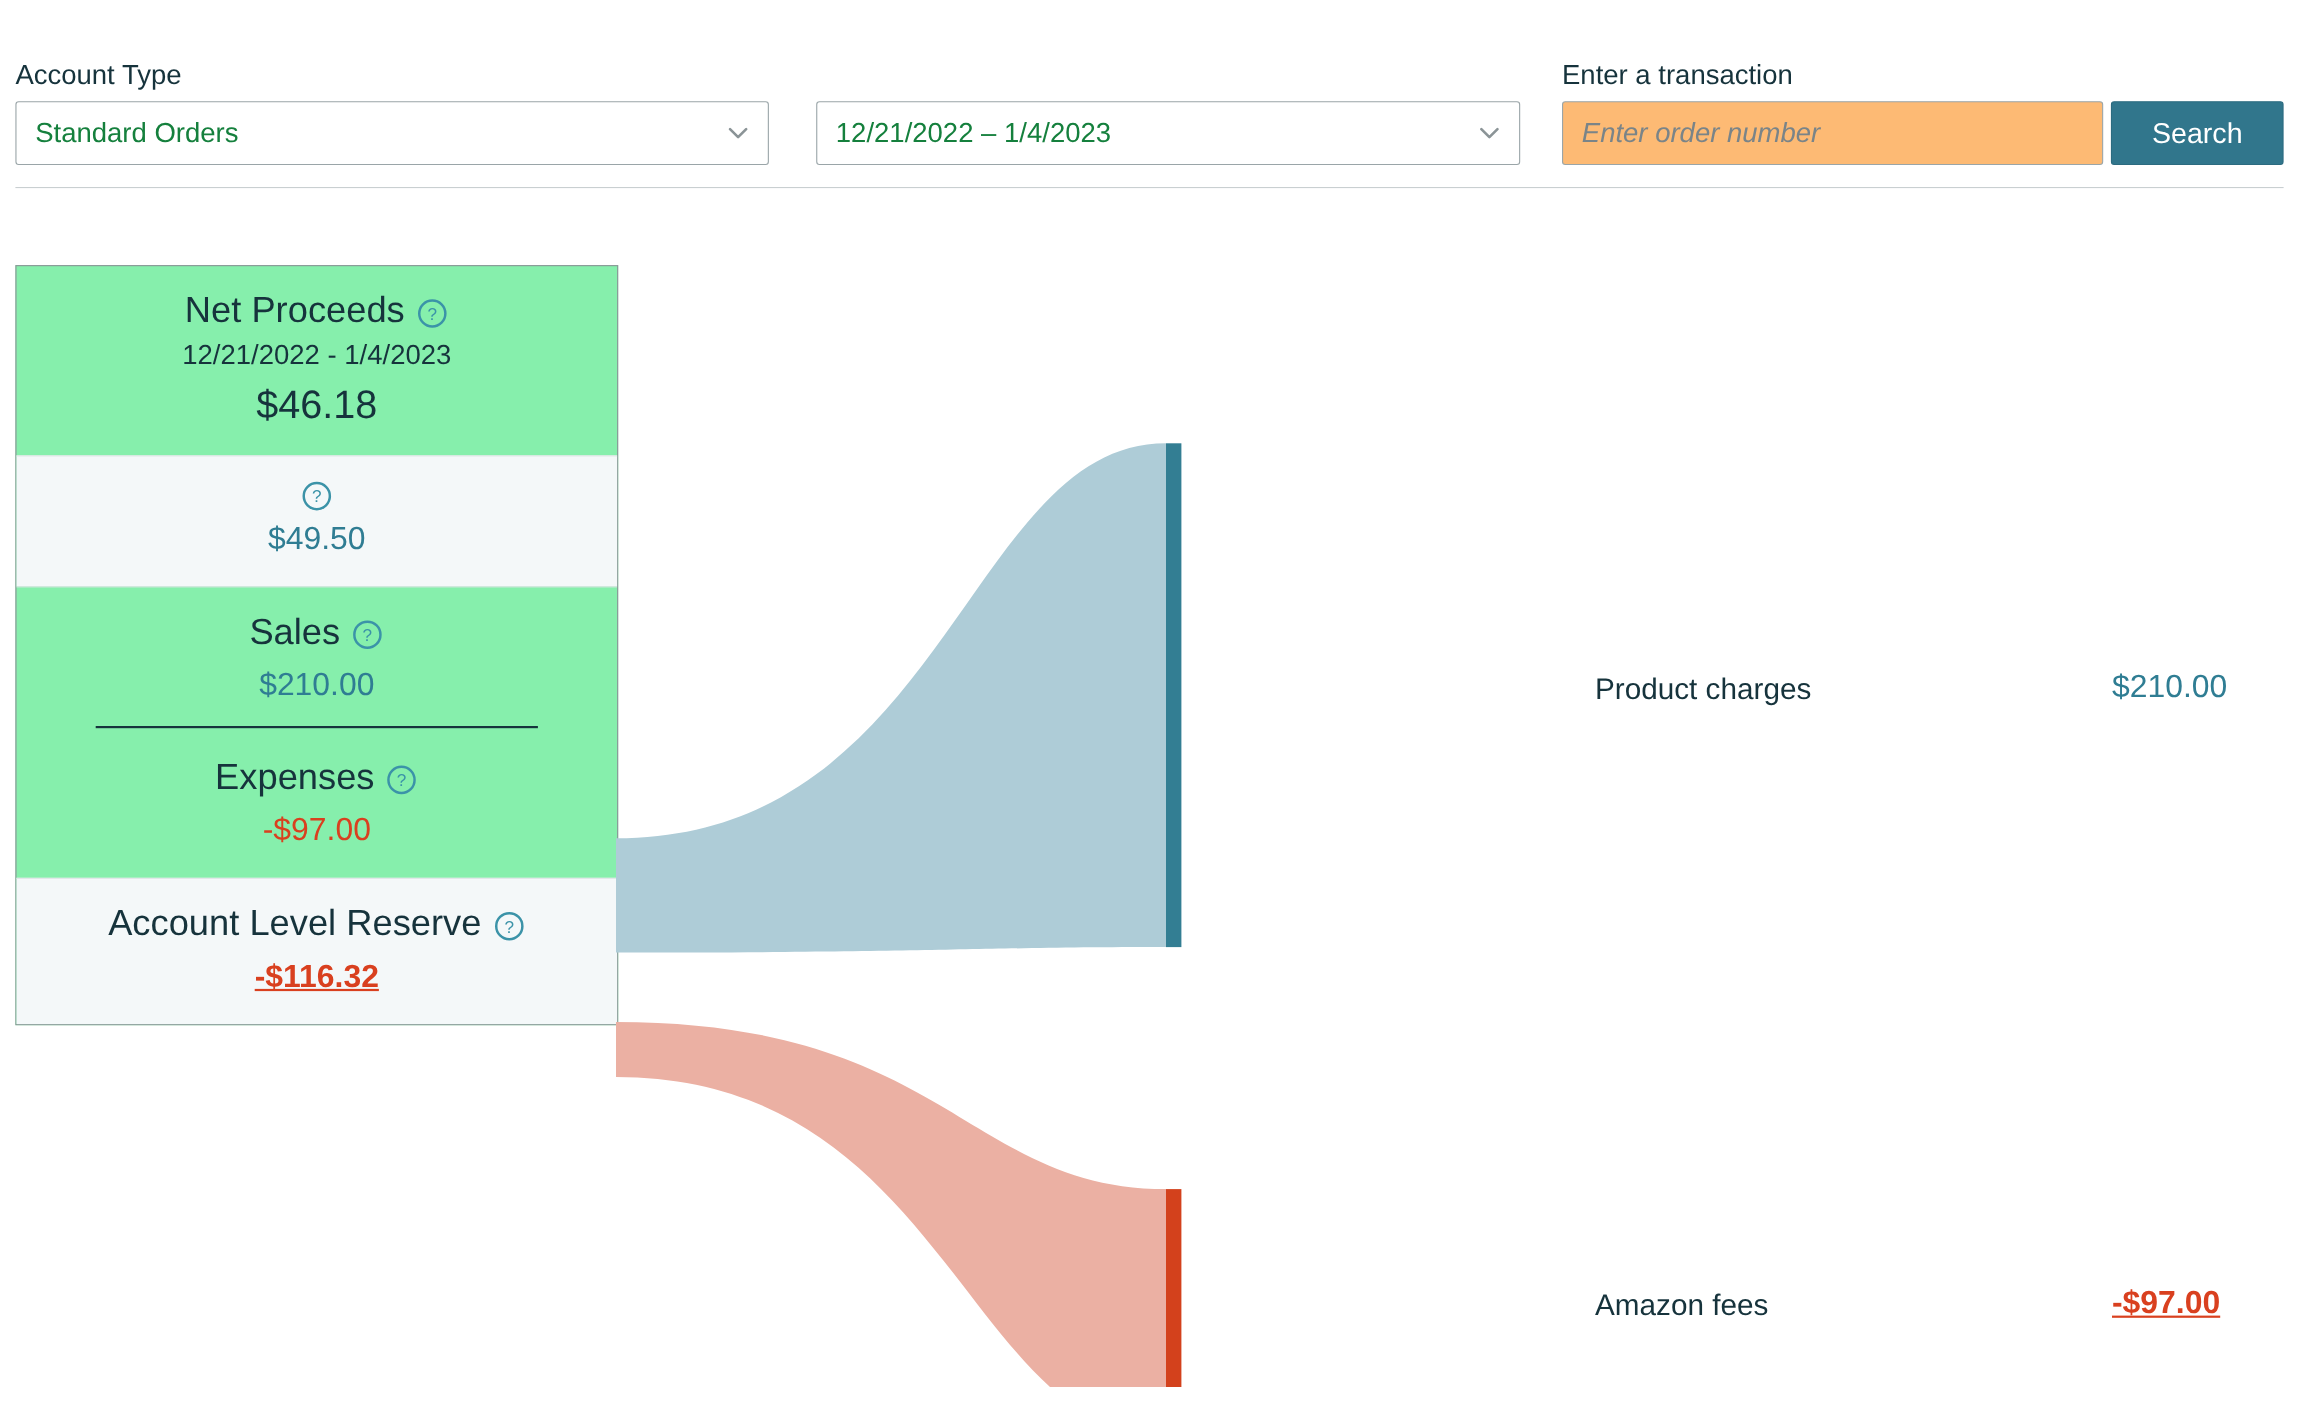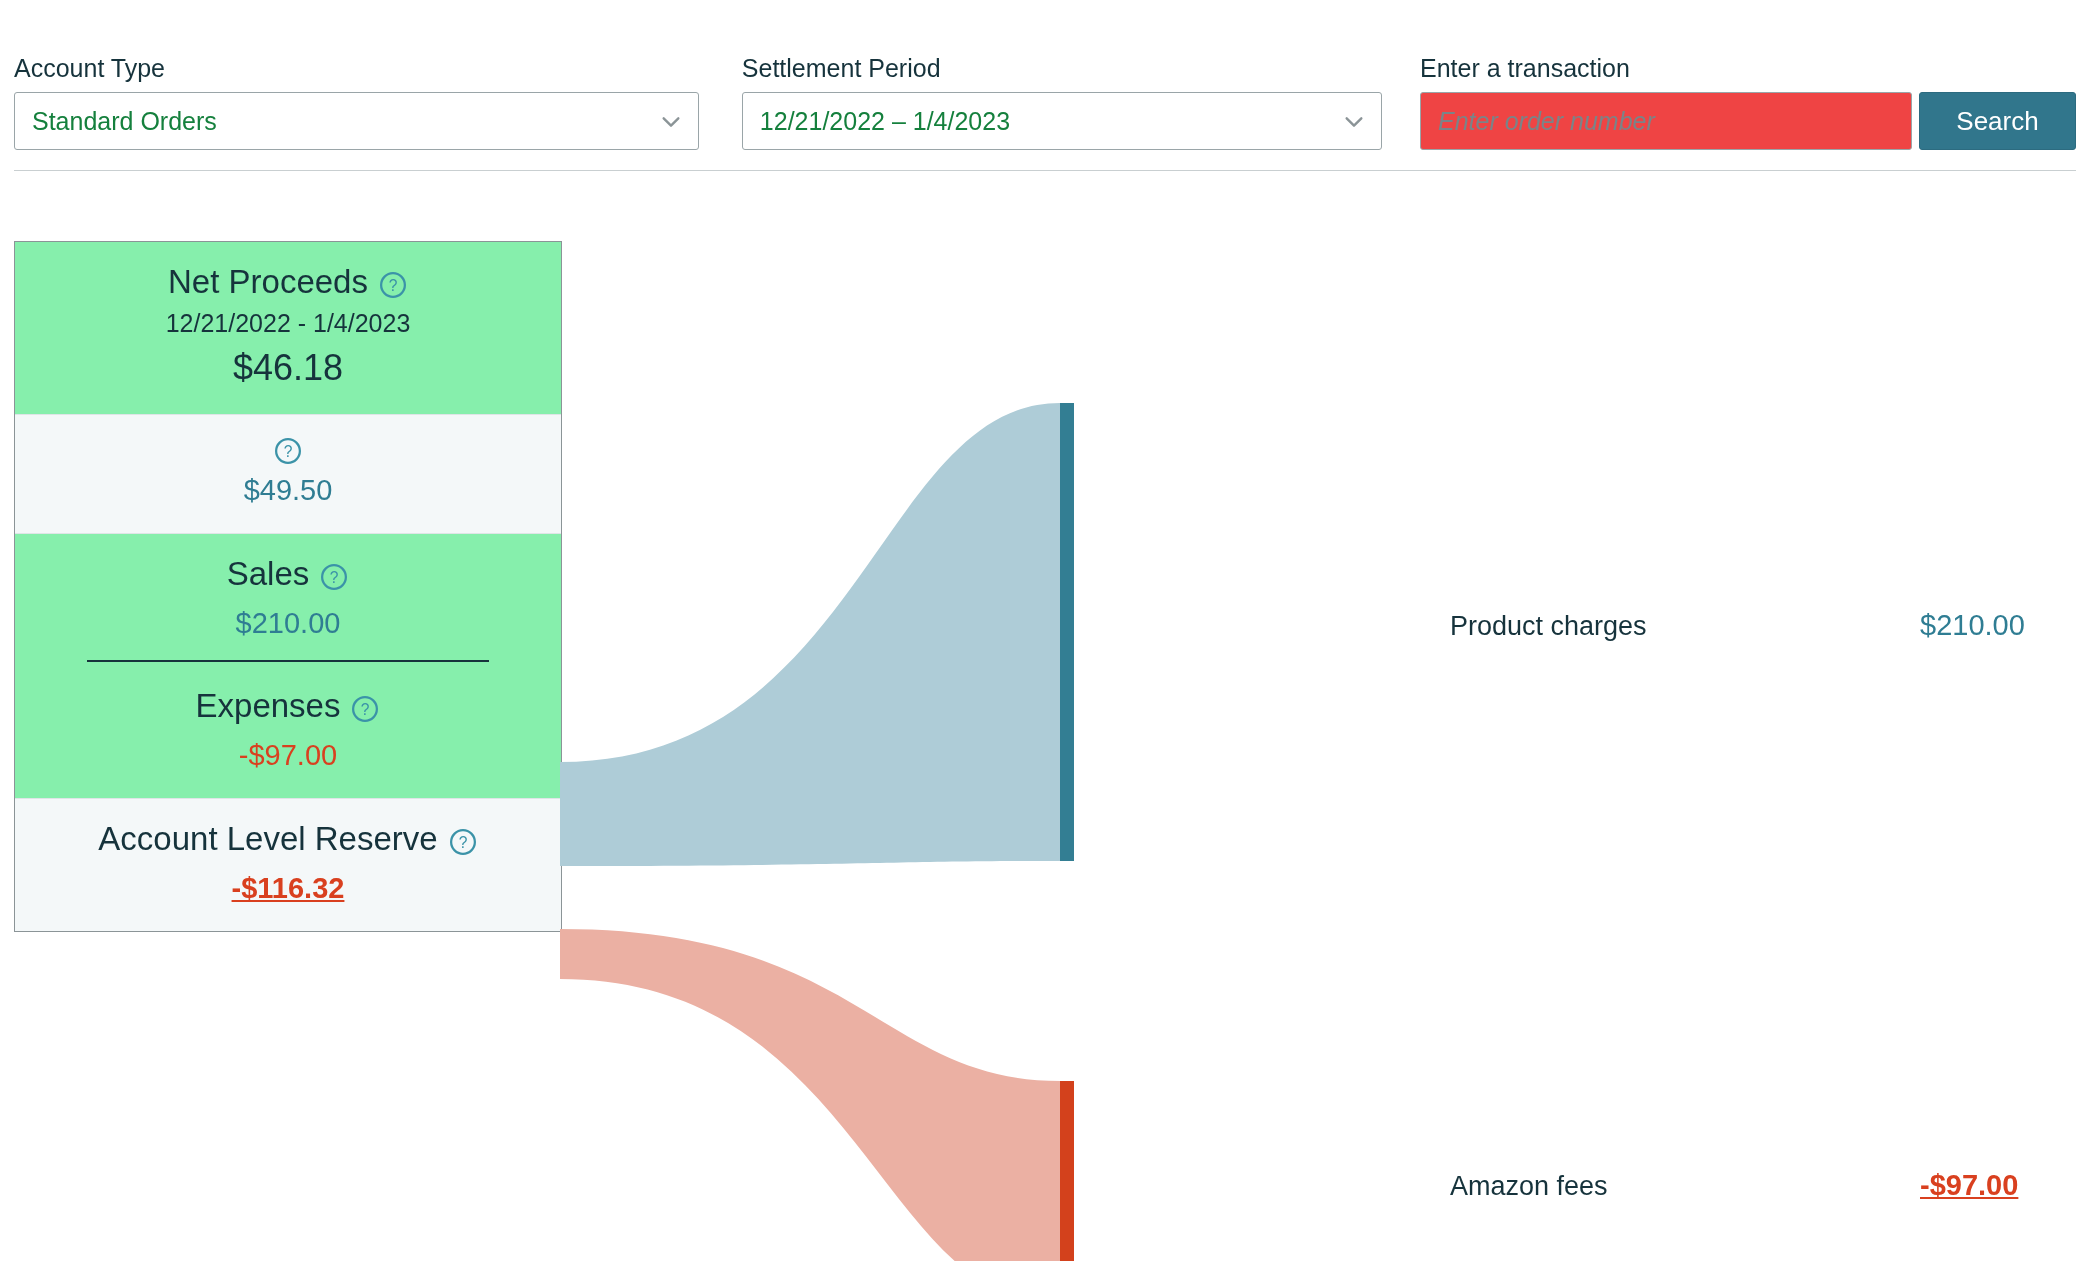--- a/index.html
+++ b/index.html
@@ -49,21 +49,21 @@
   }
   .group-account { width: 690px; margin-top: 36px; }
   .group-period  { width: 645px; margin-left: 43px; }
   .group-search  { margin-left: 38px; flex: 1; }
   .search-row { display: flex; }
   .search-input {
     height: 58px;
     width: 492px;
     border: 1px solid #9aa5a8;
     border-radius: 3px;
-    background: #ef4444;
+    background: #fdba74;
     padding: 0 17px;
     font-size: 25px;
     font-family: "Liberation Sans", sans-serif;
     color: #16333c;
   }
   .search-input::placeholder { color: #7a8488; font-style: italic; }
   .search-btn {
     height: 58px;
     width: 157px;
     margin-left: 7px;
@@ -190,21 +190,20 @@
       <span>Standard Orders</span>
       <span class="caret">
         <svg viewBox="0 0 24 24" width="22" height="22">
             <path d="M4 8 L12 16 L20 8" fill="none" stroke="#8b9497" stroke-width="2.6" stroke-linecap="round" stroke-linejoin="round"></path>
           </svg>
       </span>
     </div>
   </div>
 
   <div class="field-group group-period">
-    <div class="field-label">Settlement Period</div>
     <div class="select-box">
       <span>12/21/2022 – 1/4/2023</span>
       <span class="caret">
         <svg viewBox="0 0 24 24" width="22" height="22">
             <path d="M4 8 L12 16 L20 8" fill="none" stroke="#8b9497" stroke-width="2.6" stroke-linecap="round" stroke-linejoin="round"></path>
           </svg>
       </span>
     </div>
   </div>
 

